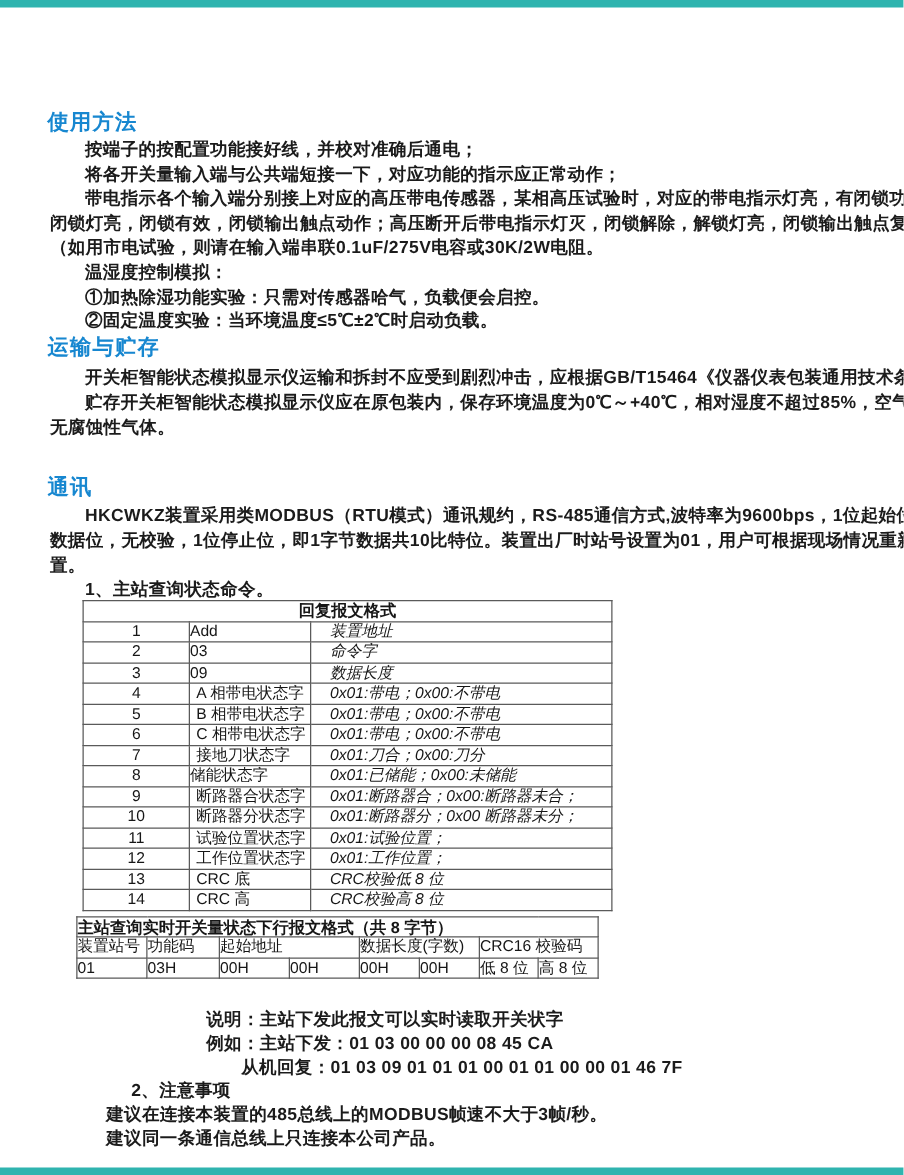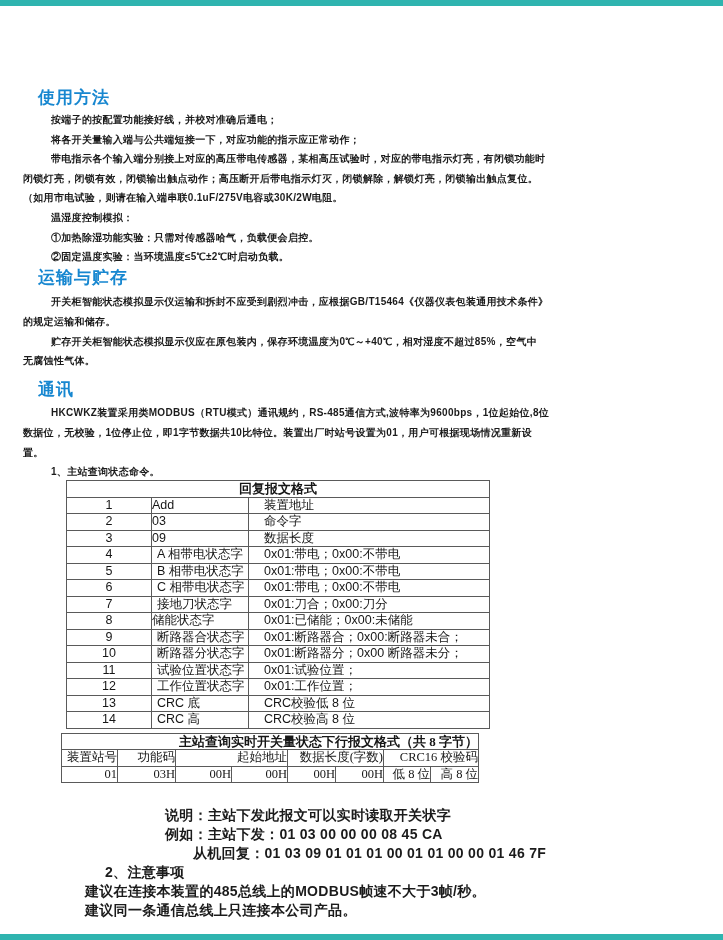--- a/index.html
+++ b/index.html
@@ -7,42 +7,42 @@
         font-family:"Liberation Sans",sans-serif;color:#1b1b1b;}
   .accent-bar{position:absolute;left:0;width:723px;height:6px;background:#2fb4af;}
   .top-bar{top:0;}
   .bottom-bar{bottom:0;}
 
   .h{position:absolute;left:38px;margin:0;font-size:17px;font-weight:bold;color:#1787d0;letter-spacing:1px;}
   #h-usage{top:86px;}
   #h-transport{top:266px;}
   #h-comm{top:378px;}
 
-  .lines{position:absolute;left:23px;width:662px;font-size:10px;font-weight:bold;
+  .lines{position:absolute;left:40px;width:662px;font-size:14px;font-weight:bold;
          line-height:19.6px;letter-spacing:0.3px;}
   #lines-usage{top:110px;}
   #lines-transport{top:292px;line-height:19.8px;}
   #lines-comm{top:403px;line-height:19.8px;}
   .tline{white-space:nowrap;}
   .tline.ind{padding-left:28px;}
 
   table.tbl{position:absolute;border-collapse:collapse;table-layout:fixed;
             font-size:12.5px;color:#161616;}
   table.tbl td{border:1px solid #5a5a5a;height:15.5px;padding:0;line-height:15px;
                overflow:hidden;white-space:nowrap;margin-left:39px;}
   td.ttl{text-align:center;font-weight:bold;font-size:13px;}
 
   #reply-table{left:66px;top:480px;width:423px;}
   #reply-table td.c1{text-align:center;}
   #reply-table td.c2{text-align:left;padding-left:5px;}
   #reply-table td.c2.ctr{text-align:left;padding-left:0;}
-  #reply-table td.c3{text-align:left;padding-left:15px;}
+  #reply-table td.c3{text-align:left;padding-left:15px;font-style:italic;}
 
   #query-table{left:61px;top:733px;width:417px;}
-  #query-table td{text-align:right;height:15.3px;font-family:Liberation Serif, serif;}
+  #query-table td{text-align:left;height:15.3px;}
 
   .notes{position:absolute;left:38px;top:806px;font-size:14px;font-weight:bold;
          line-height:19px;letter-spacing:0.3px;margin-left:40px;}
   .note{white-space:nowrap;}
   .note.sm{padding-left:7px;}
   .note.md{padding-left:27px;}
   .note.lg{padding-left:87px;}
   .note.xl{padding-left:115px;text-align:center;}
 </style>
 </head>
@@ -59,21 +59,20 @@
       <div class="tline">闭锁灯亮，闭锁有效，闭锁输出触点动作；高压断开后带电指示灯灭，闭锁解除，解锁灯亮，闭锁输出触点复位。</div>
       <div class="tline">（如用市电试验，则请在输入端串联0.1uF/275V电容或30K/2W电阻。</div>
       <div class="tline ind">温湿度控制模拟：</div>
       <div class="tline ind">①加热除湿功能实验：只需对传感器哈气，负载便会启控。</div>
       <div class="tline ind">②固定温度实验：当环境温度≤5℃±2℃时启动负载。</div>
     </div>
 
   <h2 class="h" id="h-transport">运输与贮存</h2>
   <div class="lines" id="lines-transport">
       <div class="tline ind">开关柜智能状态模拟显示仪运输和拆封不应受到剧烈冲击，应根据GB/T15464《仪器仪表包装通用技术条件》</div>
-      <div class="tline">的规定运输和储存。</div>
       <div class="tline ind">贮存开关柜智能状态模拟显示仪应在原包装内，保存环境温度为0℃～+40℃，相对湿度不超过85%，空气中</div>
       <div class="tline">无腐蚀性气体。</div>
     </div>
 
   <h2 class="h" id="h-comm">通讯</h2>
   <div class="lines" id="lines-comm">
       <div class="tline ind">HKCWKZ装置采用类MODBUS（RTU模式）通讯规约，RS-485通信方式,波特率为9600bps，1位起始位,8位</div>
       <div class="tline">数据位，无校验，1位停止位，即1字节数据共10比特位。装置出厂时站号设置为01，用户可根据现场情况重新设</div>
       <div class="tline">置。</div>
       <div class="tline ind">1、主站查询状态命令。</div>

